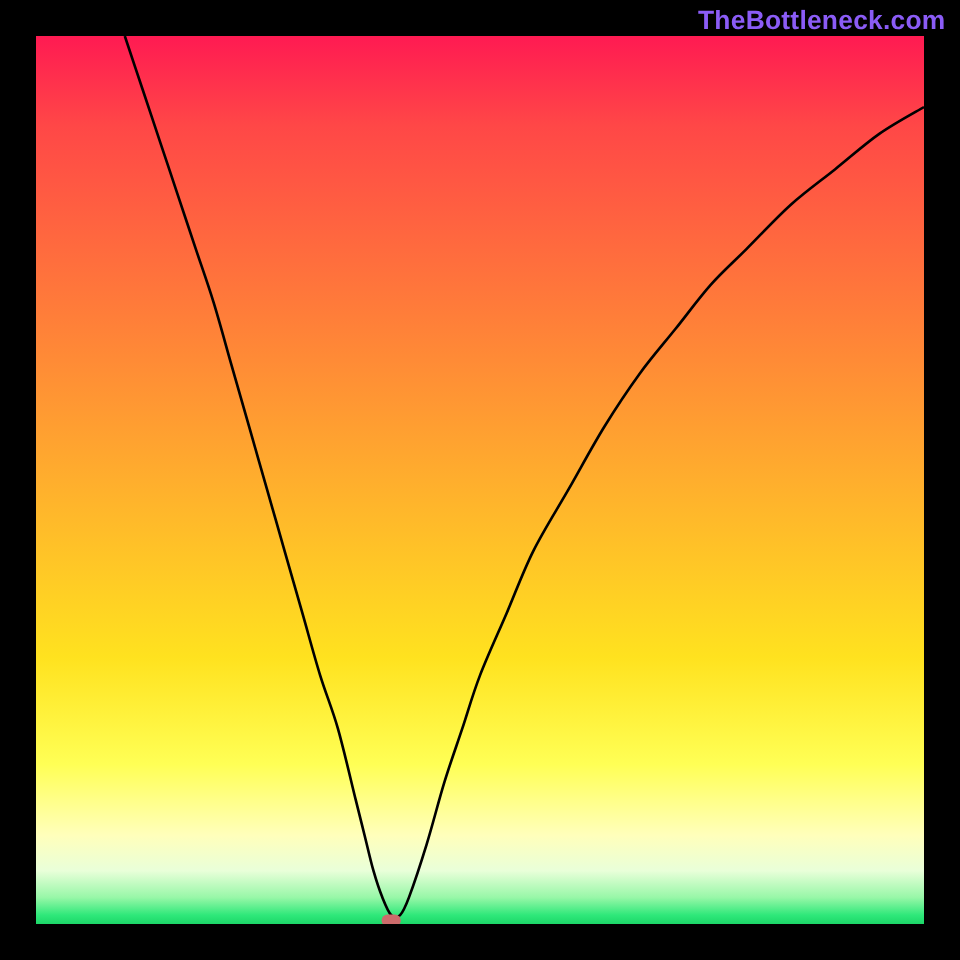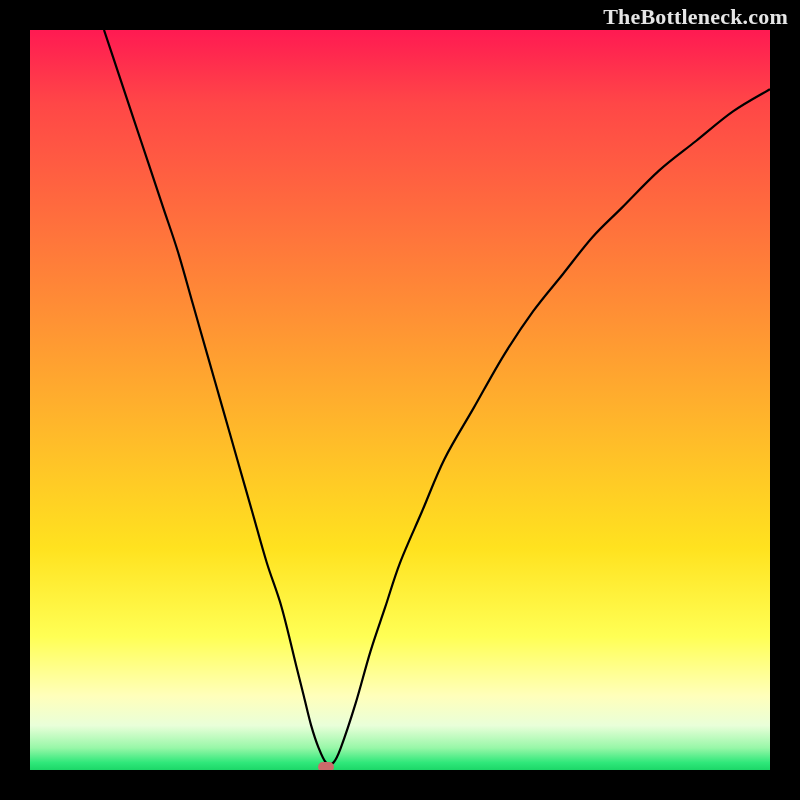--- a/index.html
+++ b/index.html
@@ -13,26 +13,25 @@
   }
   .container {
     position: relative;
     width: 800px;
     height: 800px;
   }
   .watermark {
     position: absolute;
     top: 4px;
     right: 12px;
-    color: #e5e5e5;
+    color: #8b5cf6;
     font-size: 22px;
     font-weight: 600;
     letter-spacing: 0.2px;
     z-index: 3;
-    font-family: Liberation Serif, serif;
   }
   .plot-area {
     position: absolute;
     left: 30px;
     top: 30px;
     width: 740px;
     height: 740px;
     overflow: hidden;
     z-index: 1;
   }

